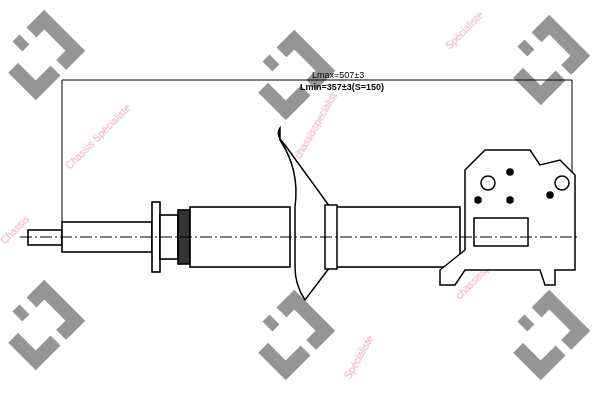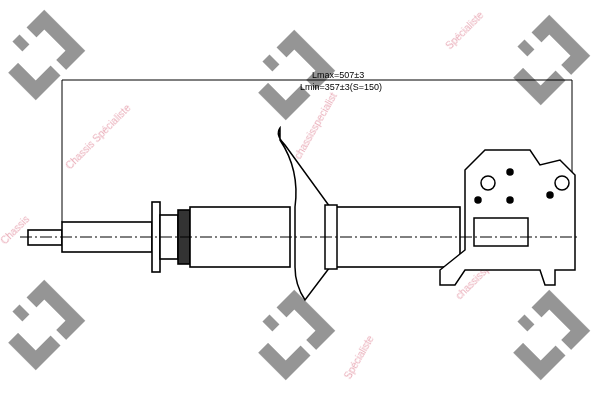--- a/index.html
+++ b/index.html
@@ -71,13 +71,13 @@
     <circle cx="478" cy="200" r="3" fill="#000"></circle>
     <circle cx="510" cy="200" r="3" fill="#000"></circle>
     <circle cx="550" cy="195" r="3" fill="#000"></circle>
     <rect x="474" y="218" width="54" height="28"></rect>
   </g>
 
   <line x1="20" y1="237" x2="580" y2="237" stroke="#000" stroke-width="1" stroke-dasharray="12,3,2,3"></line>
 </svg>
 
 <div class="dim" style="left:312px;top:70px;">Lmax=507±3</div>
-<div class="dim" style="left:300px;top:82px;">Lmin=357±3(S=150)</div>
+<div class="dim" style="left:300px;top:82px;font-weight:bold;">Lmin=357±3(S=150)</div>
 
 </body></html>

